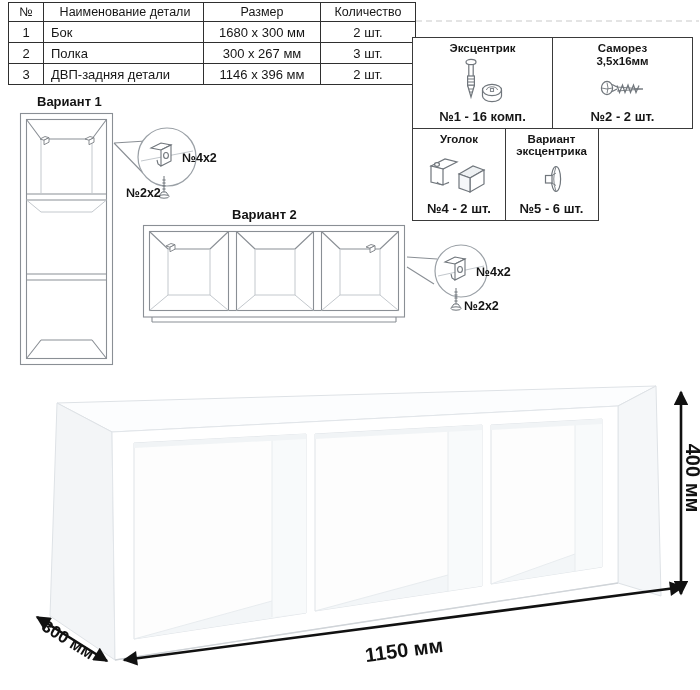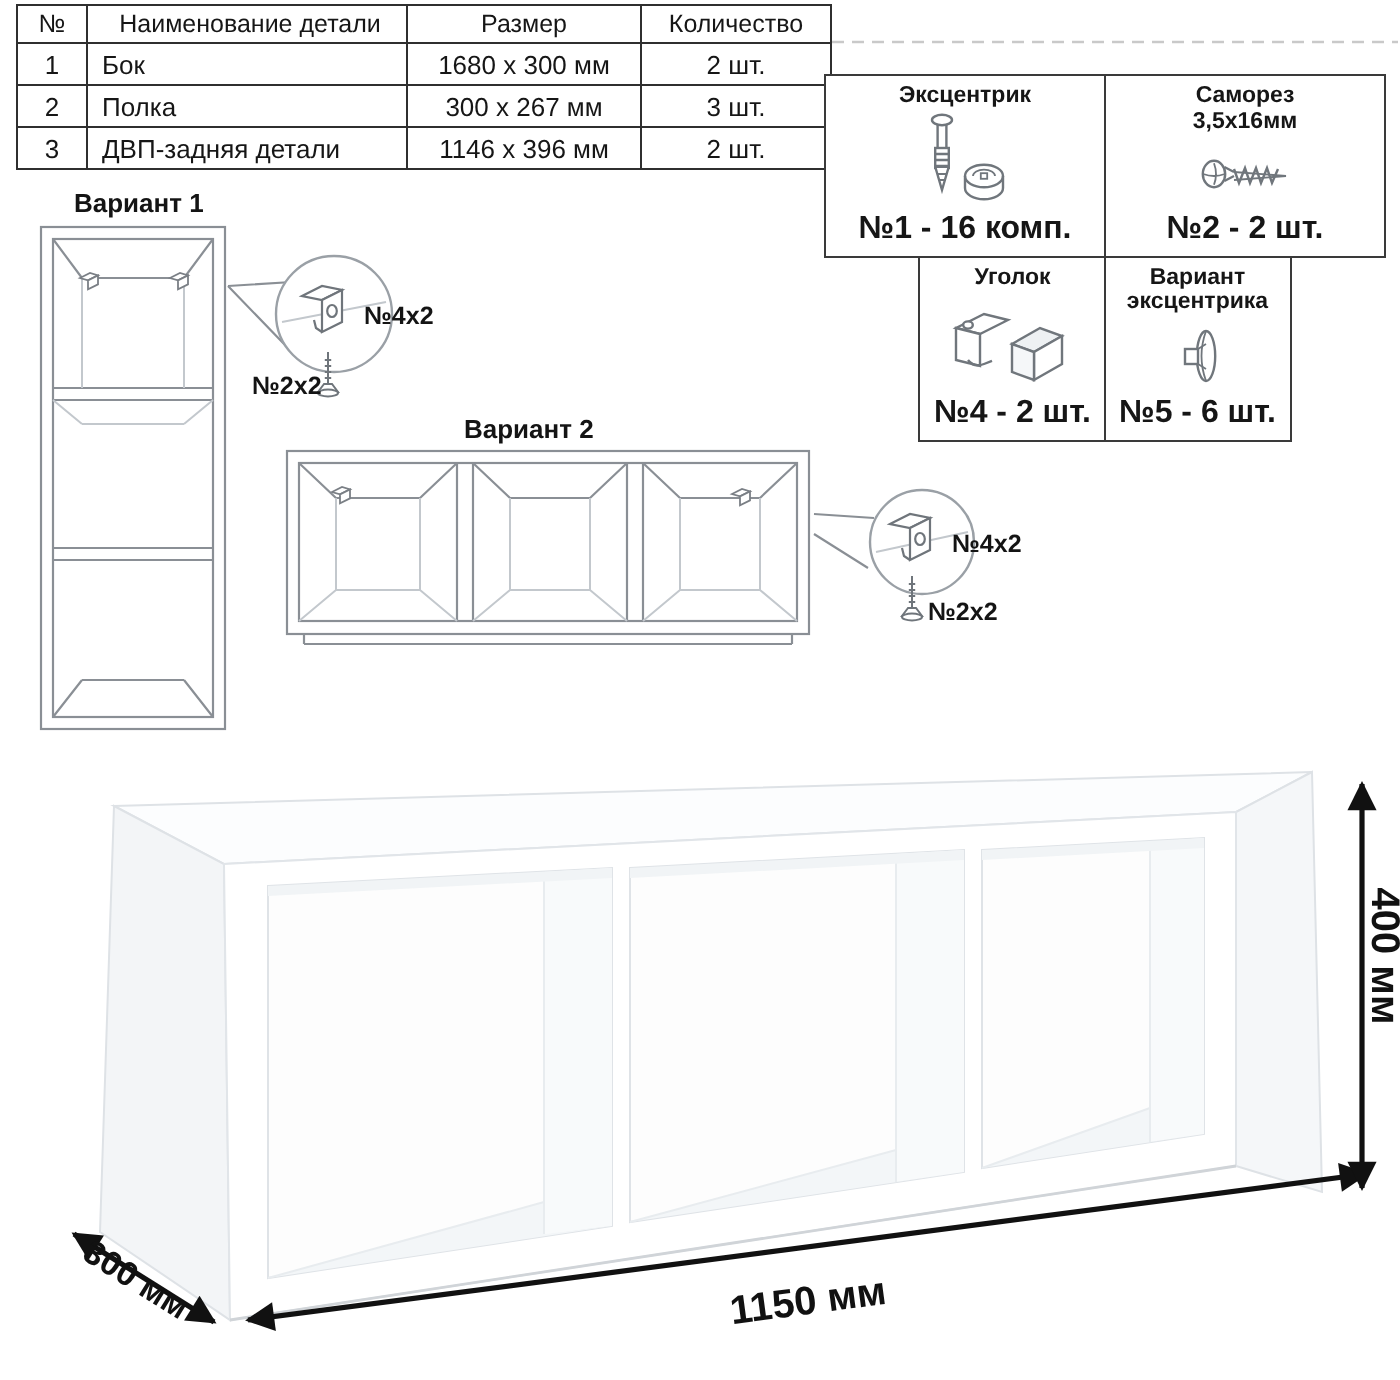--- a/index.html
+++ b/index.html
@@ -12,27 +12,27 @@
   #parts th{font-size:12.5px;height:18px;text-align:center;}
   .c-num{width:26px;text-align:center;}
   .c-name{width:148px;text-align:left;padding-left:7px !important;}
   .c-size{width:108px;text-align:center;}
   .c-qty{width:86px;text-align:center;}
   
   #hwbox{position:absolute;left:412px;top:37px;width:281px;}
   .hw-row1{display:flex;border:1.5px solid #3a3a3a;height:90px;background:#fff;}
   .hw-row1 .hw-cell{flex:1;}
   .hw-row1 .hw-cell + .hw-cell{border-left:1.5px solid #3a3a3a;align-items:center;}
-  .hw-row2{display:flex;justify-content:center;margin-top:-1.5px;}
+  .hw-row2{display:flex;margin-top:-1.5px;}
   .hw-row2 .hw-cell{width:92px;height:91px;border:1.5px solid #3a3a3a;background:#fff;}
   .hw-row2 .hw-cell + .hw-cell{margin-left:-1.5px;}
   .hw-cell{display:flex;flex-direction:column;align-items:center;}
   .hw-title{font-weight:bold;font-size:11.5px;line-height:1.12;text-align:center;padding-top:4px;}
   .hw-icon{flex:1;display:flex;align-items:center;justify-content:center;}
-  .hw-count{font-weight:bold;font-size:16px;padding-bottom:4px;white-space:nowrap;}
+  .hw-count{font-weight:bold;font-size:13px;padding-bottom:4px;white-space:nowrap;}
   
   .ln{stroke:#8a8f95;stroke-width:1.1;fill:none;}
   .lnf{stroke:#8a8f95;stroke-width:1.1;fill:#fff;}
   .fn{stroke:#c3c8cd;stroke-width:1;fill:none;}
   .hwg{stroke:#70767c;stroke-width:1.2;fill:#fff;}
   .dim{stroke:#111;stroke-width:2.6;fill:none;}
   .vt{font:bold 13px "Liberation Sans",sans-serif;fill:#141414;}
   .lbl{font:bold 12.5px "Liberation Sans",sans-serif;fill:#141414;}
   .dlbl{font:bold 20px "Liberation Sans",sans-serif;fill:#111;}
   .dlbl2{font:bold 17px "Liberation Sans",sans-serif;fill:#111;}

